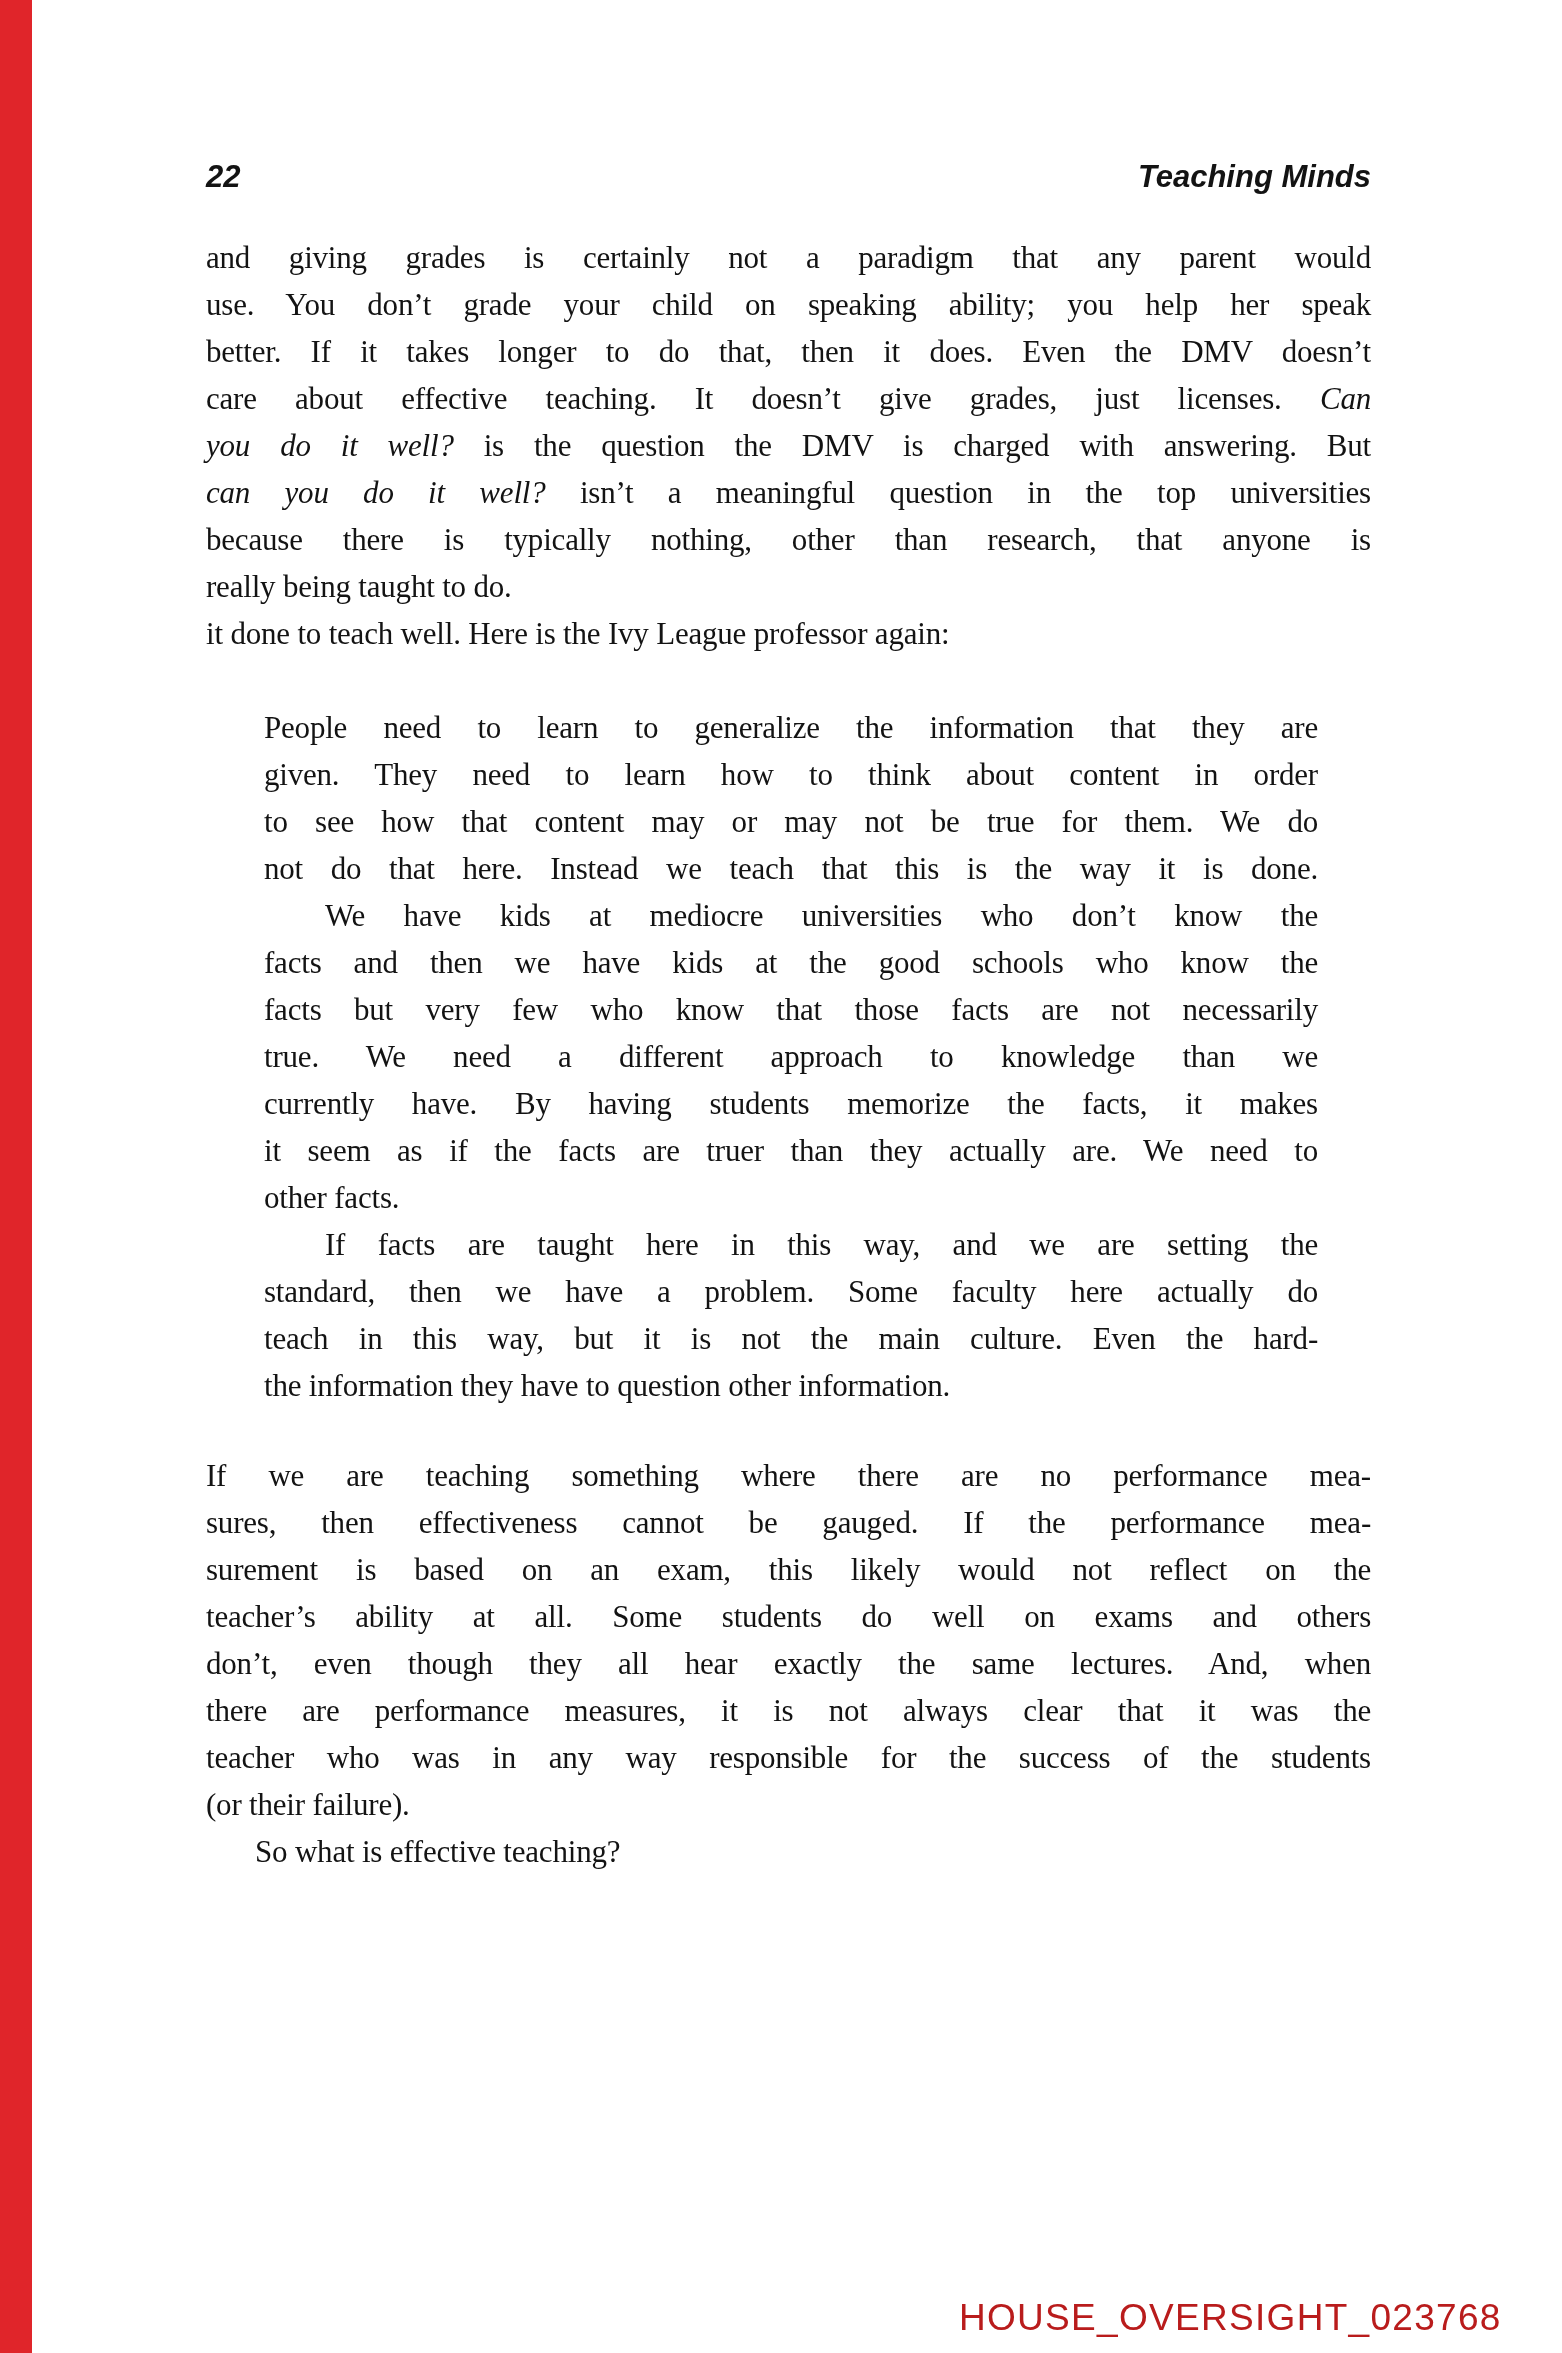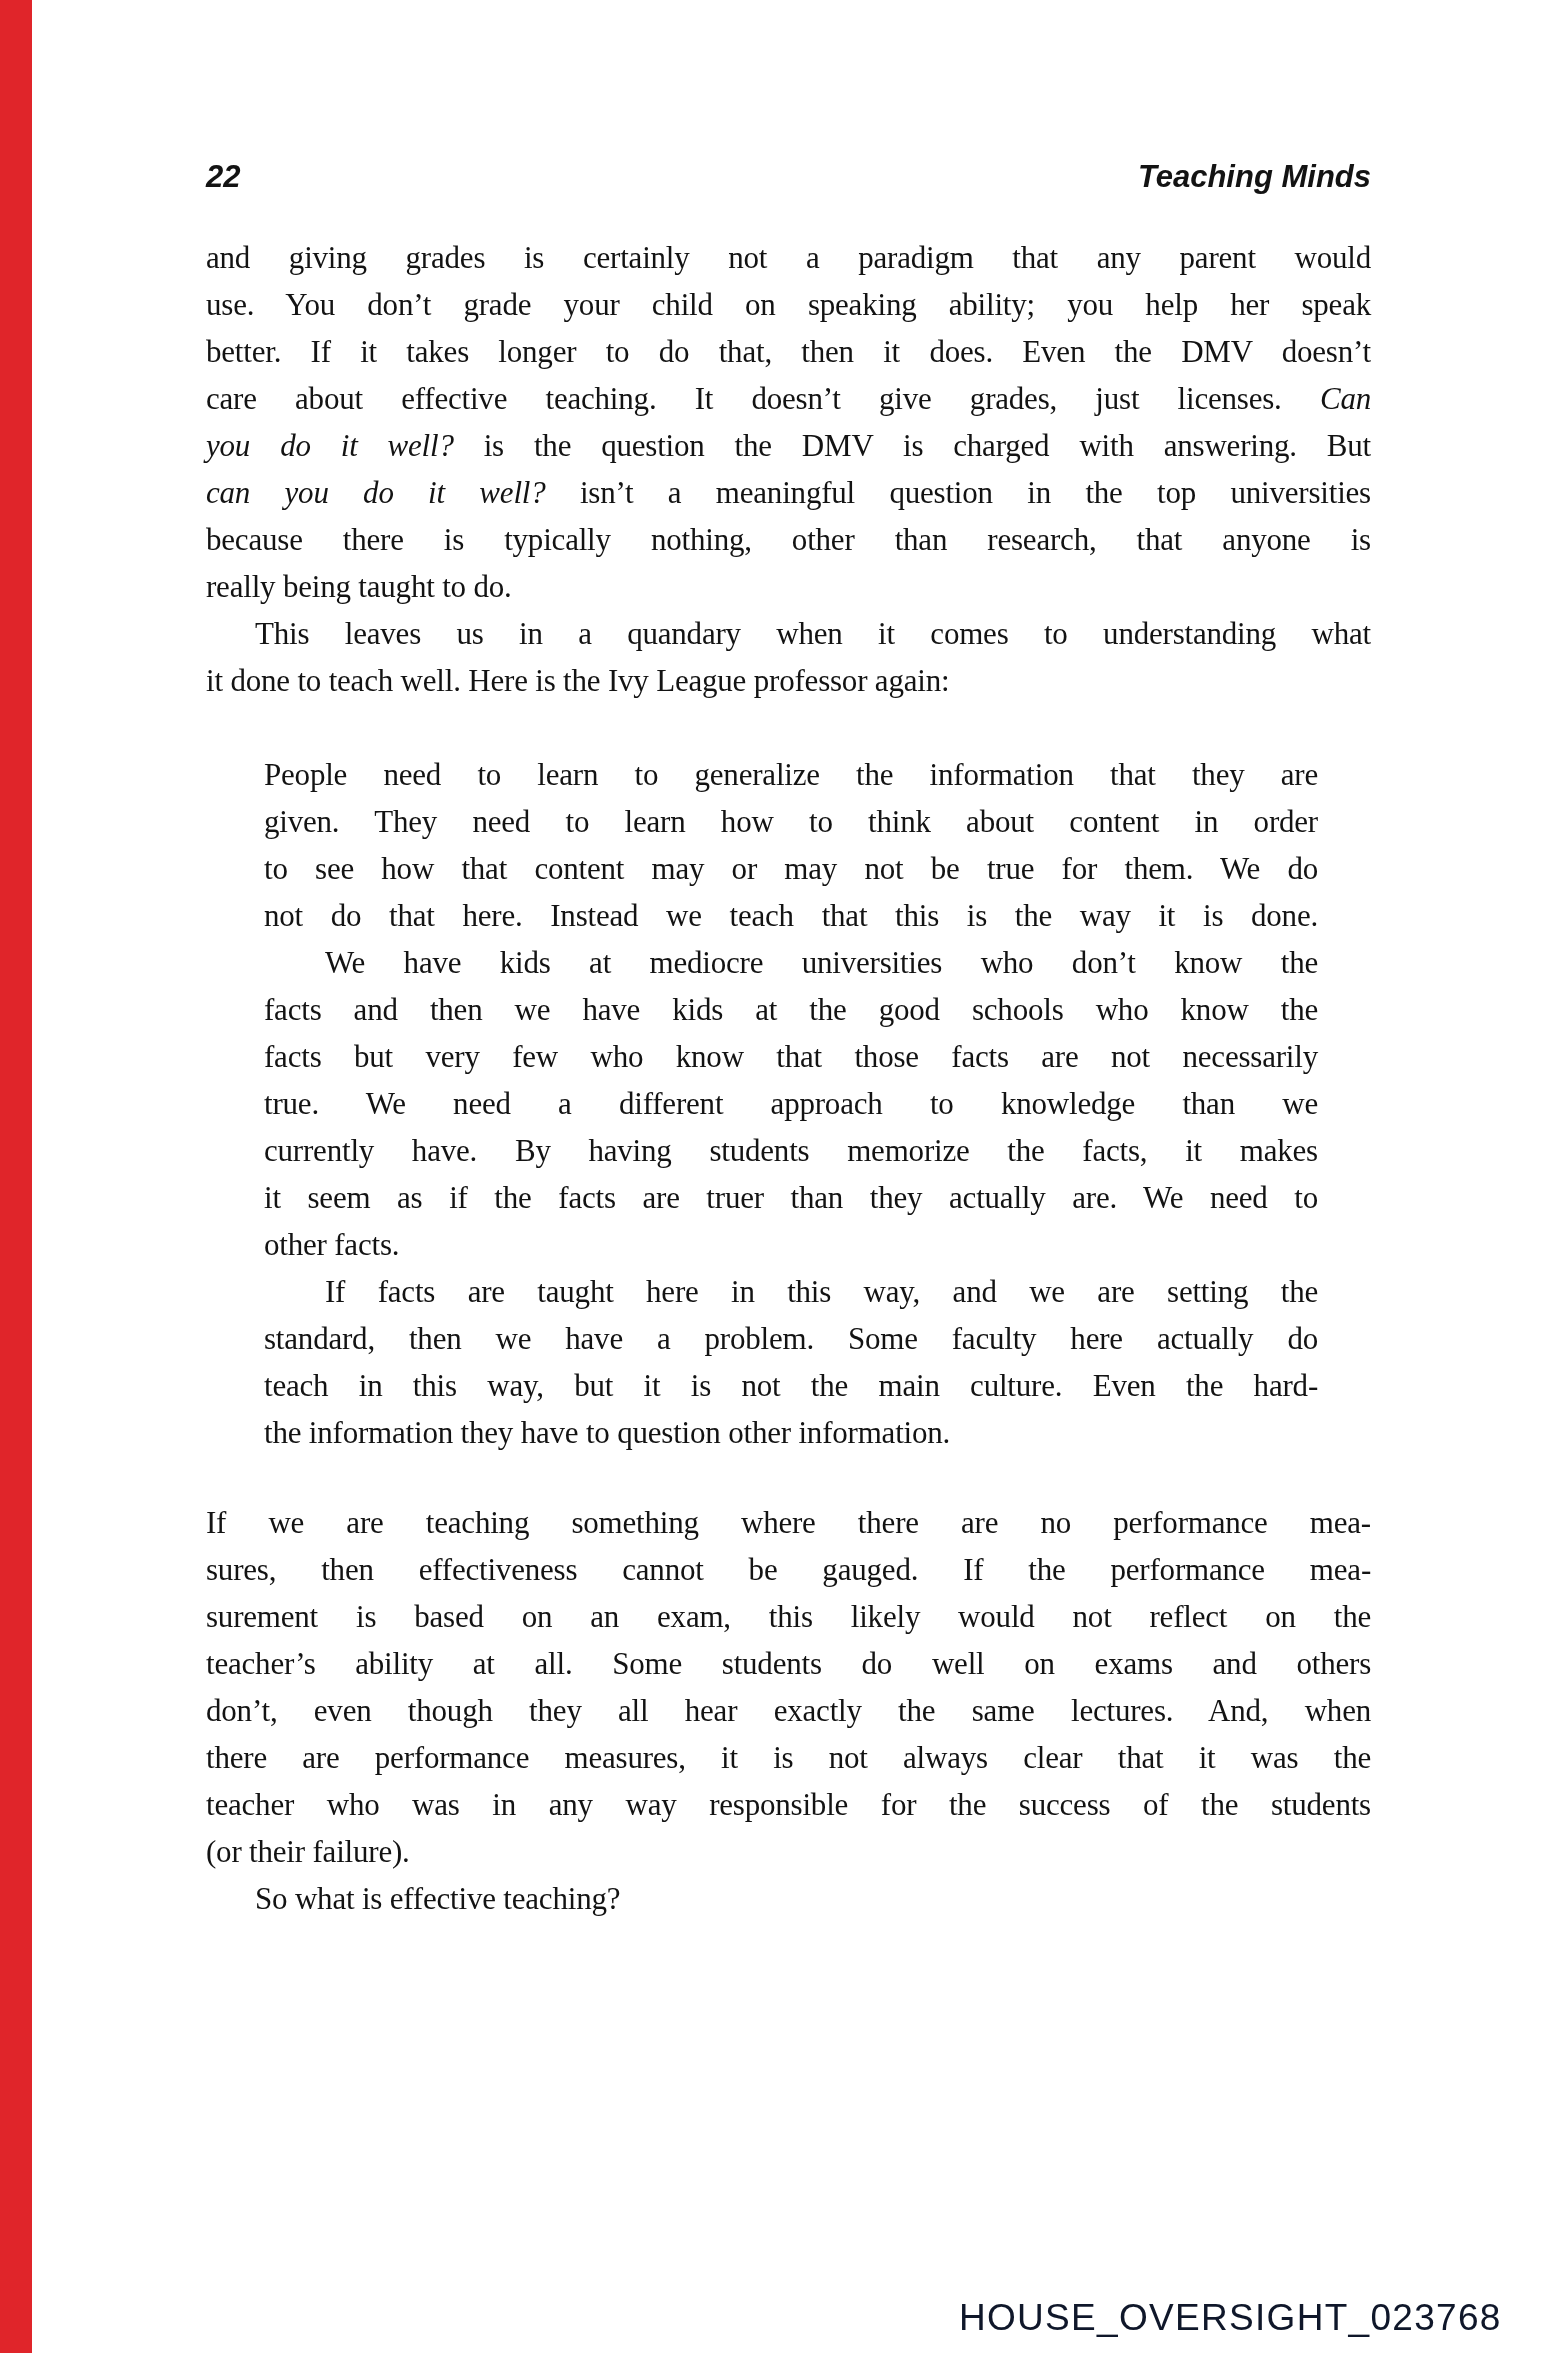--- a/index.html
+++ b/index.html
@@ -38,21 +38,21 @@
     white-space:normal;
   }
   .line.just{text-align-last:justify;}
   .para .line.indent{text-indent:49px;}
   .quote .line.indent{text-indent:61px;}
   em{font-style:italic;}
   .watermark{
     position:absolute;left:959px;top:2297px;
     font-family:"Liberation Sans", sans-serif;
     font-size:37px;line-height:41px;letter-spacing:1.3px;
-    color:#0f172a;white-space:nowrap;
+    color:#b91c1c;white-space:nowrap;
   }
 </style>
 </head>
 <body>
 
 <div class="page" style="color: rgb(19, 19, 19); padding-left: 8px;">
   <div class="edge-stripe" style="background: rgb(224, 37, 42);"></div>
 
   <div class="running-header">
     <span class="page-number">22</span>
@@ -64,21 +64,20 @@
         <div class="line just"><span>and giving grades is certainly not a paradigm that any parent would</span></div>
         <div class="line just"><span>use. You don’t grade your child on speaking ability; you help her speak</span></div>
         <div class="line just"><span>better. If it takes longer to do that, then it does. Even the DMV doesn’t</span></div>
         <div class="line just"><span>care about effective teaching. It doesn’t give grades, just licenses. </span><em>Can</em></div>
         <div class="line just"><em>you do it well?</em><span> is the question the DMV is charged with answering. But</span></div>
         <div class="line just"><em>can you do it well?</em><span> isn’t a meaningful question in the top universities</span></div>
         <div class="line just"><span>because there is typically nothing, other than research, that anyone is</span></div>
         <div class="line"><span>really being taught to do.</span></div>
       </div>
       <div class="block para">
-        <div class="line just indent"><span>This leaves us in a quandary when it comes to understanding what</span></div>
         <div class="line"><span>it done to teach well. Here is the Ivy League professor again:</span></div>
       </div>
       <div class="block quote">
         <div class="line just"><span>People need to learn to generalize the information that they are</span></div>
         <div class="line just"><span>given. They need to learn how to think about content in order</span></div>
         <div class="line just"><span>to see how that content may or may not be true for them. We do</span></div>
         <div class="line just"><span>not do that here. Instead we teach that this is the way it is done.</span></div>
         <div class="line just indent"><span>We have kids at mediocre universities who don’t know the</span></div>
         <div class="line just"><span>facts and then we have kids at the good schools who know the</span></div>
         <div class="line just"><span>facts but very few who know that those facts are not necessarily</span></div>

